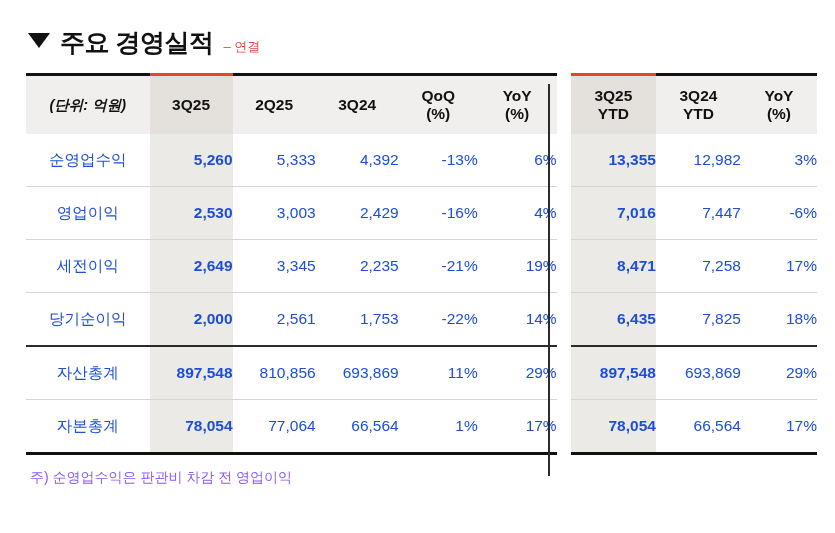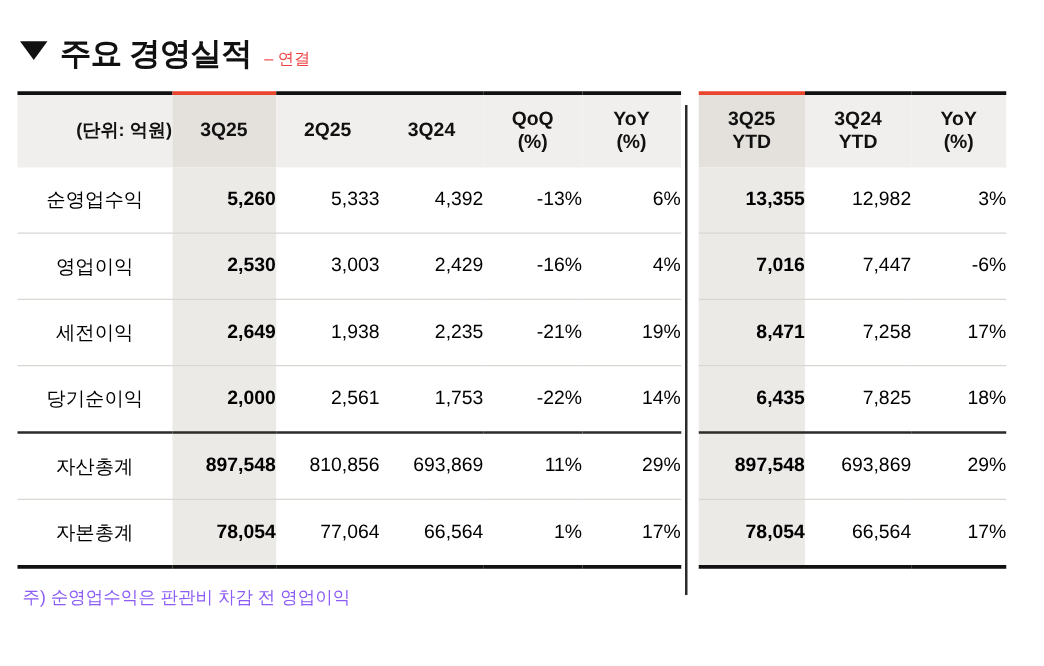--- a/index.html
+++ b/index.html
@@ -12,21 +12,21 @@
     background: #ffffff;
     font-family: "Liberation Sans", sans-serif;
     color: #1a1a1a;
     overflow: hidden;
   }
   .page {
     position: relative;
     width: 835px;
     height: 533px;
     box-sizing: border-box;
-    padding: 26px 28px 0 12px;
+    padding: 26px 28px 0 24px;
   }
   .title-row {
     display: flex;
     align-items: baseline;
     gap: 10px;
     margin: 0 0 14px 4px;
   }
   .tri-icon {
     display: inline-block;
     width: 0;
@@ -79,29 +79,30 @@
   thead th.hl {
     background: #e4e1dd;
     border-top: 3px solid #e8452c;
   }
   thead th.gapcell {
     background: #ffffff;
     border-top: 3px solid #ffffff;
     padding: 0;
   }
   thead th.label {
-    text-align: right;
+    text-align: center;
     font-size: 14.5px;
+    font-style: italic;
   }
   tbody td {
     height: 52px;
     text-align: right;
     padding-right: 12px;
     border-bottom: 1px solid #d9d6d2;
-    color: #000000;
+    color: #1d4ed8;
   }
   tbody td.label {
     text-align: center;
     padding-right: 0;
     font-size: 15.5px;
   }
   tbody td.hl {
     background: #eceae7;
     font-weight: bold;
   }
@@ -210,21 +211,21 @@
         <td>-16%</td>
         <td>4%</td>
         <td class="gapcell"></td>
         <td class="hl">7,016</td>
         <td>7,447</td>
         <td>-6%</td>
       </tr>
       <tr>
         <td class="label">세전이익</td>
         <td class="hl">2,649</td>
-        <td>1,938</td>
+        <td>3,345</td>
         <td>2,235</td>
         <td>-21%</td>
         <td>19%</td>
         <td class="gapcell"></td>
         <td class="hl">8,471</td>
         <td>7,258</td>
         <td>17%</td>
       </tr>
       <tr>
         <td class="label">당기순이익</td>

